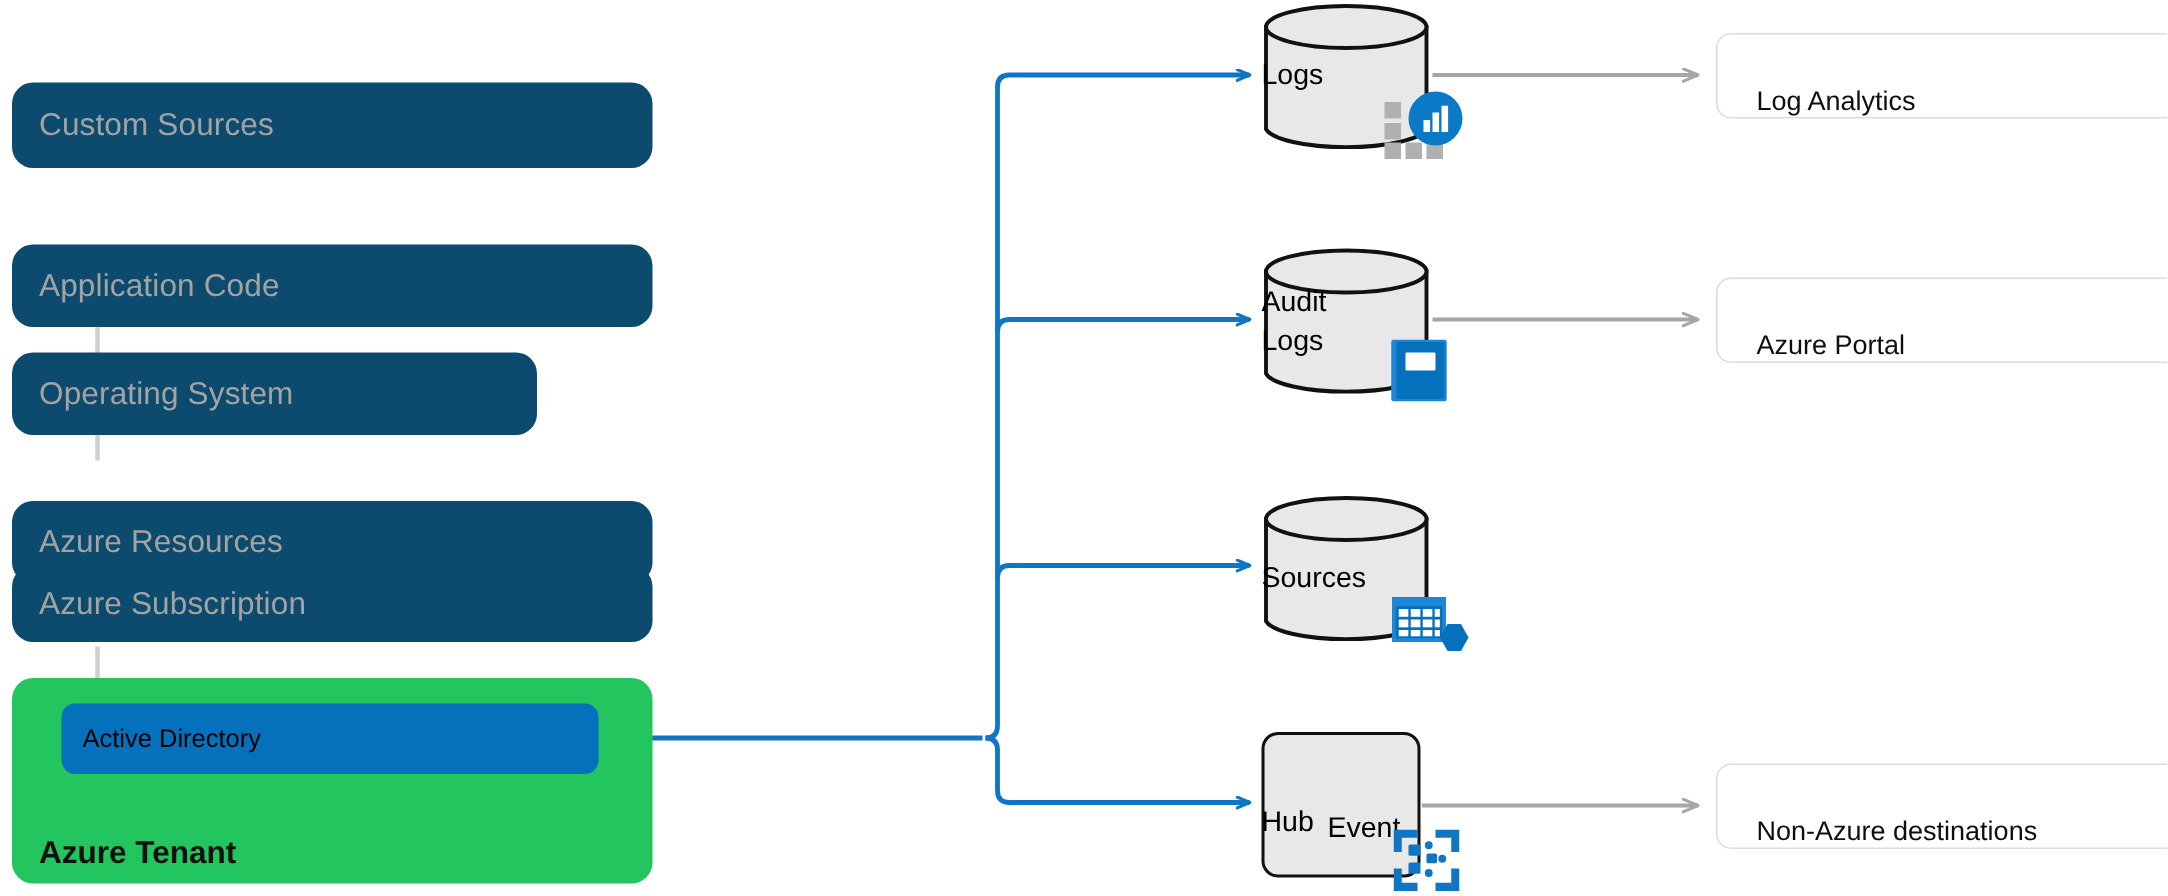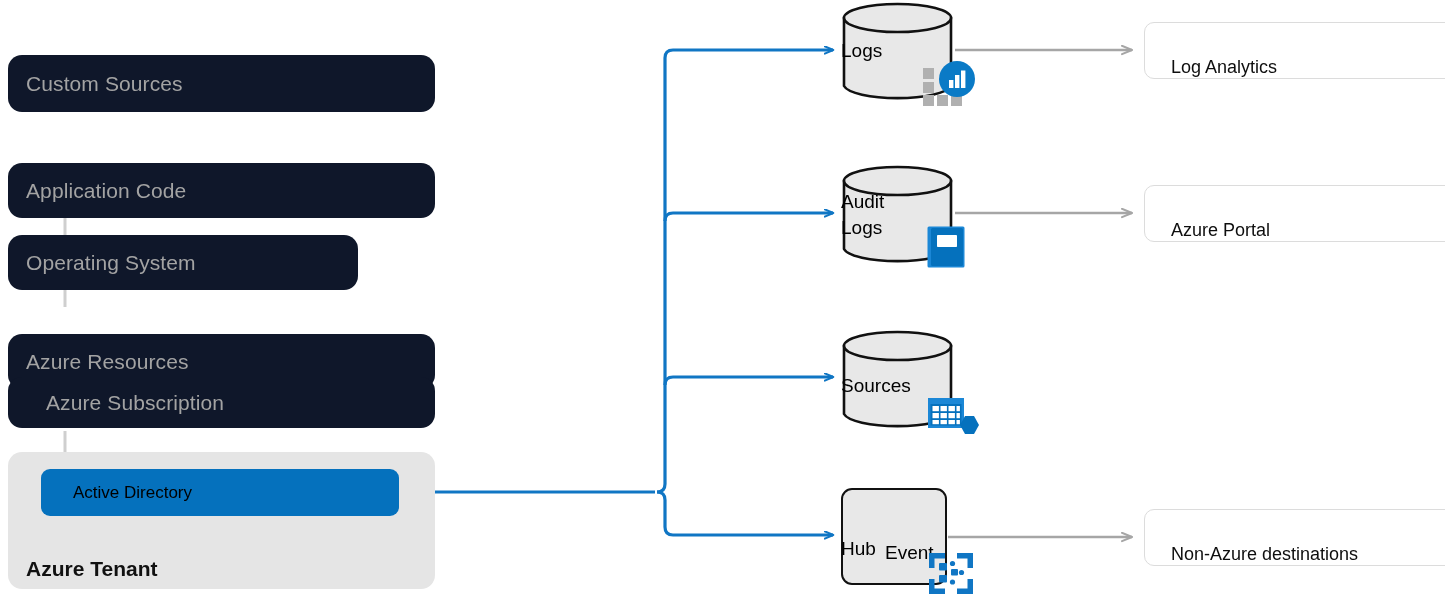--- a/index.html
+++ b/index.html
@@ -16,21 +16,21 @@
     position: relative;
     width: 1445px;
     height: 597px;
     background: #ffffff;
     overflow: hidden;
   }
 
   
   .src-box {
     position: absolute;
-    background: #0f172a;
+    background: #0c4a6e;
     border-radius: 14px;
     box-sizing: border-box;
     display: flex;
     align-items: center;
   }
   .src-label {
     color: #a3a3a3;
     font-size: 21px;
     font-weight: 400;
     padding-left: 18px;
@@ -38,21 +38,21 @@
     white-space: nowrap;
   }
 
   
   #tenant-box {
     position: absolute;
     left: 8px;
     top: 452px;
     width: 427px;
     height: 137px;
-    background: #e5e5e5;
+    background: #22c55e;
     border-radius: 14px;
     box-sizing: border-box;
   }
   #tenant-label {
     position: absolute;
     left: 18px;
     bottom: 8px;
     color: #111111;
     font-size: 21px;
     font-weight: 700;
@@ -67,21 +67,21 @@
     background: #0571bd;
     border-radius: 9px;
     display: flex;
     align-items: center;
     box-sizing: border-box;
   }
   #active-directory-box .ad-label {
     color: #000000;
     font-size: 17px;
     font-weight: 400;
-    padding-left: 32px;
+    padding-left: 14px;
     white-space: nowrap;
   }
 
   
   .store {
     position: absolute;
     width: 113px;
   }
   .cyl-wrap {
     position: absolute;
@@ -188,21 +188,21 @@
   </div>
   <div class="src-box" style="left:8px;top:163px;width:427px;height:55px;">
     <span class="src-label">Application Code</span>
   </div>
   <div class="src-box" style="left:8px;top:235px;width:350px;height:55px;">
     <span class="src-label">Operating System</span>
   </div>
   <div class="src-box" style="left:8px;top:306px;width:427px;height:55px;margin-top:28px;">
     <span class="src-label">Azure Resources</span>
   </div>
-  <div class="src-box" style="left:8px;top:377px;width:427px;height:51px;padding-left:20px;">
+  <div class="src-box" style="left:8px;top:377px;width:427px;height:51px;">
     <span class="src-label">Azure Subscription</span>
   </div>
 
   <div id="tenant-box">
     <span id="tenant-label">Azure Tenant</span>
   </div>
   <div id="active-directory-box">
     <span class="ad-label">Active Directory</span>
   </div>
 

